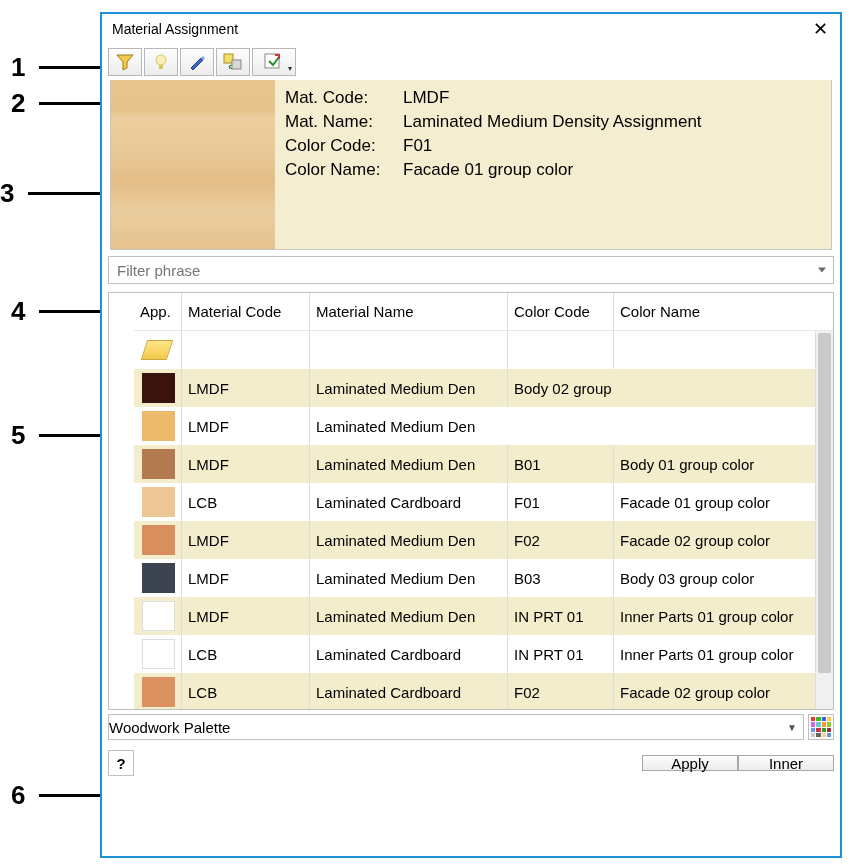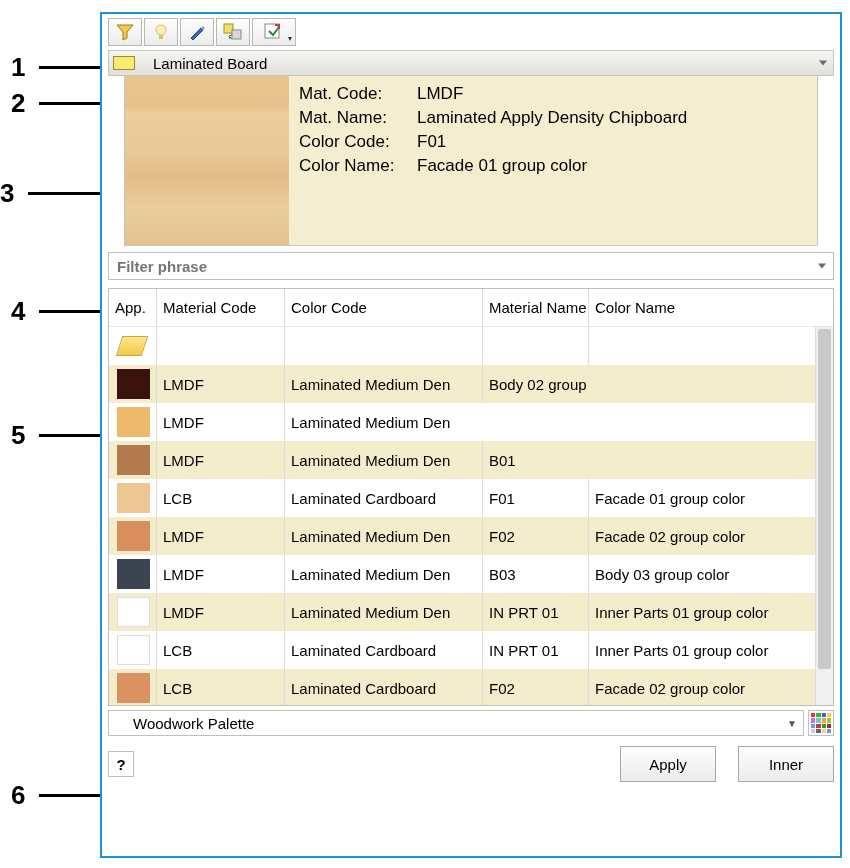--- a/index.html
+++ b/index.html
@@ -82,21 +82,21 @@
     content: "";
     position: absolute; right: 6px; top: 50%;
     width: 0; height: 0;
     border-left: 4px solid transparent;
     border-right: 4px solid transparent;
     border-top: 5px solid #6a6a6a;
     transform: translateY(-50%);
   }
 
   .preview-panel {
-    margin: 0 22px;
+    margin: 0 8px;
     height: 170px;
     background: #f5edcf;
     border: 1px solid #c6c6c0;
     border-top: none;
     display: flex;
   }
   .swatch-large {
     width: 164px; height: 100%;
     background: linear-gradient(180deg,#e8c58f 0%,#e7c38c 18%,#eccd9d 22%,#e9c896 45%,#e3bd86 60%,#eacd9e 78%,#e6c28e 100%);
   }
@@ -111,21 +111,20 @@
     margin: 6px 6px 0 6px;
     height: 28px;
     position: relative;
   }
   .filter-input {
     width: 100%; height: 100%;
     border: 1px solid #bfbfbf;
     padding: 0 24px 0 8px;
     font-size: 15px;
     color: #888;
-    font-weight: bold;
   }
   .filter-row::after {
     content: "";
     position: absolute; right: 8px; top: 50%;
     width: 0; height: 0;
     border-left: 4px solid transparent;
     border-right: 4px solid transparent;
     border-top: 5px solid #6a6a6a;
     transform: translateY(-50%);
   }
@@ -136,20 +135,21 @@
     height: 418px;
     display: flex;
     flex-direction: column;
     overflow: hidden;
   }
   .thead, .frow {
     display: grid;
     grid-template-columns: 48px 128px 198px 106px 216px;
     align-items: center;
     height: 38px;
+    margin-left: 25px;
   }
   .thead {
     background: #fff;
     border-bottom: 1px solid #e6e6e6;
     font-size: 15px;
   }
   .thead .cell, .frow .cell {
     padding: 0 6px;
     overflow: hidden; white-space: nowrap; text-overflow: ellipsis;
     border-right: 1px solid #ddd;
@@ -191,21 +191,21 @@
 
   .palette-row {
     margin: 4px 6px 0 6px;
     display: flex; gap: 4px;
   }
   .palette-combo {
     flex: 1;
     border: 1px solid #bfbfbf;
     height: 26px;
     display: flex; align-items: center;
-    padding: 0 24px;
+    padding: 0 0;
     position: relative;
     font-size: 15px;
   }
   .palette-combo::after {
     content: "▼";
     position: absolute; right: 6px; top: 50%;
     transform: translateY(-50%);
     font-size: 10px; color: #555;
   }
   .palette-grid-btn {
@@ -238,24 +238,24 @@
     display: flex; align-items: center;
   }
   .help-btn {
     width: 26px; height: 26px;
     border: 1px solid #bfbfbf;
     display: flex; align-items: center; justify-content: center;
     font-size: 15px; font-weight: 700;
   }
   .spacer { flex: 1; }
   .btn {
-    min-width: 96px; height: 36px;
+    min-width: 96px; height: 16px;
     border: 1px solid #a8a8a8;
     background: linear-gradient(#fdfdfd,#ececec);
-    margin-left: 22px;
+    margin-left: 0;
     display: flex; align-items: center; justify-content: center;
     font-size: 15px;
   }
 </style>
 </head>
 <body>
 
 <div class="canvas">
 
   <div class="callout" style="top:52px; left:11px;">
@@ -272,20 +272,24 @@
   </div>
   <div class="callout" style="top:420px; left:11px;">
     <span>5</span><div class="line" style="width:66px;"></div>
   </div>
   <div class="callout" style="top:780px; left:11px;">
     <span>6</span><div class="line" style="width:66px;"></div>
   </div>
 
   <div class="dialog">
 
+    <div class="titlebar">
+      <span class="title">Material Assignment</span>
+      <span class="close-x">✕</span>
+    </div>
 
     <div class="toolbar-row">
       <div class="toolbtn">
         <svg width="18" height="18" viewBox="0 0 18 18">
             <path d="M1 2 h16 l-6 7 v6 l-4 2 v-8 z" fill="#f3c94a" stroke="#9a7a10"></path>
           </svg>
       </div>
       <div class="toolbtn">
         <svg width="18" height="18" viewBox="0 0 18 18">
             <circle cx="9" cy="7" r="5" fill="#f9f0b5" stroke="#d6c65a"></circle>
@@ -307,57 +311,53 @@
       </div>
       <div class="toolbtn-wide">
         <svg width="20" height="18" viewBox="0 0 20 18">
             <rect x="1" y="1" width="14" height="14" fill="#fff" stroke="#888"></rect>
             <path d="M5 8 l4 4 6-8" stroke="#2a8a2a" stroke-width="2" fill="none"></path>
             <path d="M11 2 l4 0 0 4" stroke="#c83a3a" stroke-width="2" fill="none"></path>
           </svg>
       </div>
     </div>
 
-    <div class="category-bar">
-      <div class="cat-icon"></div>
-      <span>Laminated Board</span>
-    </div>
 
     <div class="preview-panel">
       <div class="swatch-large"></div>
       <div class="info-grid">
         <div class="info-row">
             <span class="info-label">Mat. Code:</span>
             <span>LMDF</span>
           </div>
         <div class="info-row">
             <span class="info-label">Mat. Name:</span>
-            <span>Laminated Apply Density Chipboard</span>
+            <span>Laminated Medium Density Assignment</span>
           </div>
         <div class="info-row">
             <span class="info-label">Color Code:</span>
             <span>F01</span>
           </div>
         <div class="info-row">
             <span class="info-label">Color Name:</span>
             <span>Facade 01 group color</span>
           </div>
       </div>
     </div>
 
     <div class="filter-row">
       <input class="filter-input" placeholder="Filter phrase" style="">
     </div>
 
     <div class="table-wrap">
       <div class="thead">
         <div class="cell">App.</div>
         <div class="cell">Material Code</div>
+        <div class="cell">Material Name</div>
         <div class="cell">Color Code</div>
-        <div class="cell">Material Name</div>
         <div class="cell">Color Name</div>
       </div>
       <div class="tbody-area">
         <div class="tbody" id="tbody">
             <div class="frow eraser-row">
               <div class="cell">
                 <div class="eraser-icon"></div>
               </div>
               <div class="cell"></div>
               <div class="cell"></div>
@@ -379,20 +379,21 @@
               <div class="cell">LMDF</div>
               <div class="cell">Laminated Medium Den</div>
             </div>
             <div class="frow alt">
               <div class="cell">
                 <div class="swatch" style="background:#b47a4f;"></div>
               </div>
               <div class="cell">LMDF</div>
               <div class="cell">Laminated Medium Den</div>
               <div class="cell">B01</div>
+              <div class="cell">Body 01 group color</div>
             </div>
             <div class="frow">
               <div class="cell">
                 <div class="swatch" style="background:#ecc794;"></div>
               </div>
               <div class="cell">LCB</div>
               <div class="cell">Laminated Cardboard</div>
               <div class="cell">F01</div>
               <div class="cell">Facade 01 group color</div>
             </div>

